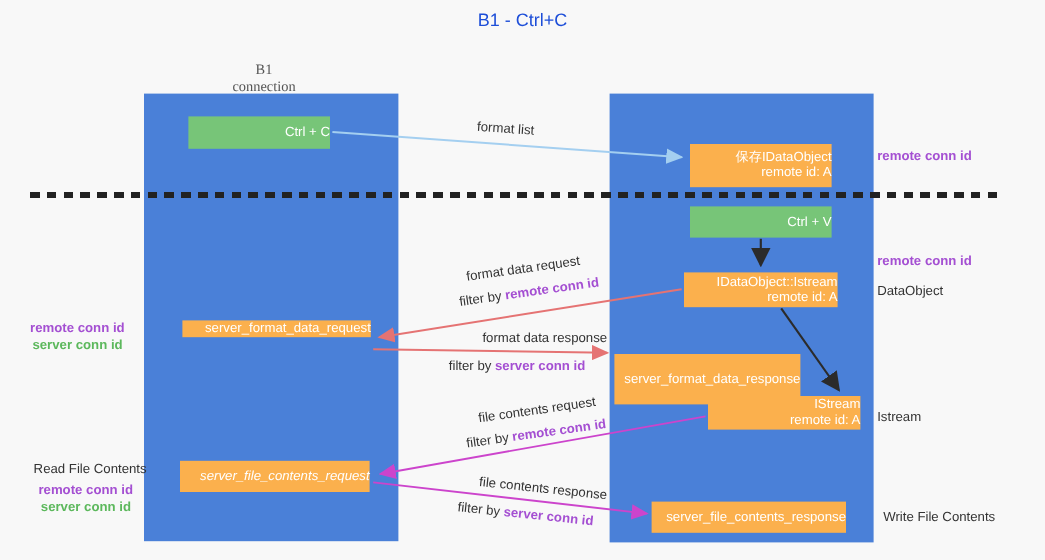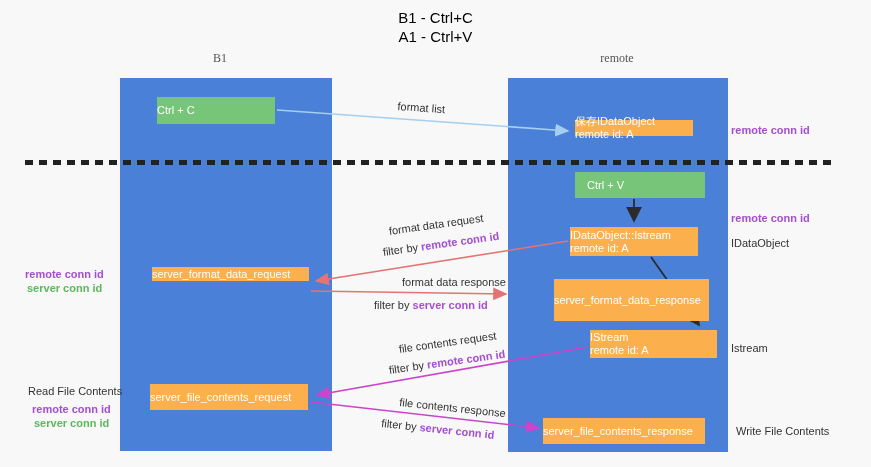--- a/index.html
+++ b/index.html
@@ -9,57 +9,56 @@
   }
   html,body{margin:0;padding:0;}
   body{
     width:871px;height:467px;position:relative;overflow:hidden;
     background:var(--bg);
     font-family:"Liberation Sans", sans-serif;
     color:var(--ink);
   }
   .abs{position:absolute;}
   .title{
-    width:871px;text-align:center;font-size:15px;line-height:19px;color:#000000;
+    width:871px;text-align:center;font-size:15px;line-height:19px;color:#1d4ed8;
   }
   .colhead{
     text-align:center;font-size:12px;line-height:14px;color:#555;font-family:Liberation Serif, serif;
   }
   .lifeline{
     background:var(--blue);
   }
   .node{
-    display:flex;flex-direction:column;align-items:flex-start;justify-content:center;
+    display:flex;flex-direction:column;align-items:flex-end;justify-content:center;
     color:#fff;font-size:11px;line-height:13px;text-align:center;
   }
   .node.green{background:var(--green);}
   .node.orange{background:var(--orange);}
   .lbl{font-size:11px;color:#333;white-space:nowrap;}
   .lbl.purple{color:var(--purple);font-weight:bold;}
   .lbl.greent{color:var(--greentext);font-weight:bold;}
   .lbl .cid{color:var(--purple);font-weight:bold;}
   .rot{transform-origin:left top;}
   .dashes{
     height:5px;background:repeating-linear-gradient(90deg,#222 0 8px,transparent 8px 14px);
   }
   svg{position:absolute;left:0;top:0;pointer-events:none;}
 </style>
 </head>
 <body>
 
 <div class="abs title" style="top:8px;left:0;">
   <div>B1 - Ctrl+C</div>
-  <div>A1 - Ctrl+V</div>
 </div>
 
 <div class="abs colhead" style="left:150px;top:51px;width:140px;">
   <div>B1</div>
+  <div>connection</div>
 </div>
 <div class="abs colhead" style="left:547px;top:51px;width:140px;">
-  <div>remote</div>
 </div>
 
 <div class="abs lifeline" style="left:120px;top:78px;width:212px;height:373px;"></div>
 <div class="abs lifeline" style="left:508px;top:78px;width:220px;height:374px;"></div>
 
 <div class="abs dashes" style="left:25px;top:160px;width:810px;"></div>
 
 <svg width="871" height="467" viewBox="0 0 871 467">
   <defs>
     <marker id="ah-lb" markerWidth="9" markerHeight="8" refX="8" refY="4" orient="auto">
@@ -81,48 +80,48 @@
   <line x1="634" y1="199" x2="634" y2="221" stroke="#2b2b2b" stroke-width="1.8" marker-end="url(#ah-blk)"></line>
   <line x1="651" y1="257" x2="699" y2="325" stroke="#2b2b2b" stroke-width="1.8" marker-end="url(#ah-blk)"></line>
   <line x1="588" y1="347" x2="317" y2="395" stroke="#cc44cc" stroke-width="1.6" marker-end="url(#ah-mag)"></line>
   <line x1="311" y1="402" x2="539" y2="428" stroke="#cc44cc" stroke-width="1.6" marker-end="url(#ah-mag)"></line>
 </svg>
 
 <div class="abs node green" style="left:157px;top:97px;width:118px;height:27px;">
   <div>Ctrl + C</div>
 </div>
 
-<div class="abs node orange" style="left:575px;top:120px;width:118px;height:16px;">
+<div class="abs node orange" style="left:575px;top:120px;width:118px;height:36px;">
   <div>保存IDataObject</div>
   <div>remote id: A</div>
 </div>
 
-<div class="abs node green" style="left:575px;top:172px;width:118px;height:26px;padding-left:12px;">
+<div class="abs node green" style="left:575px;top:172px;width:118px;height:26px;">
   <div>Ctrl + V</div>
 </div>
 
 <div class="abs node orange" style="left:570px;top:227px;width:128px;height:29px;">
   <div>IDataObject::Istream</div>
   <div>remote id: A</div>
 </div>
 
 <div class="abs node orange" style="left:152px;top:267px;width:157px;height:14px;">
   <div>server_format_data_request</div>
 </div>
 
-<div class="abs node orange" style="left:512px;top:279px;width:155px;height:42px;margin-left:42px;">
+<div class="abs node orange" style="left:512px;top:295px;width:155px;height:42px;">
   <div>server_format_data_response</div>
 </div>
 
 <div class="abs node orange" style="left:590px;top:330px;width:127px;height:28px;">
   <div>IStream</div>
   <div>remote id: A</div>
 </div>
 
-<div class="abs node orange" style="left:150px;top:384px;width:158px;height:26px;">
+<div class="abs node orange" style="left:150px;top:384px;width:158px;height:26px;font-style:italic;">
   <div>server_file_contents_request</div>
 </div>
 
 <div class="abs node orange" style="left:543px;top:418px;width:162px;height:26px;">
   <div>server_file_contents_response</div>
 </div>
 
 <div class="abs lbl rot" style="left:398px;top:100px;transform:rotate(4deg);">format list</div>
 
 <div class="abs lbl rot" style="left:388px;top:225px;transform:rotate(-8deg);">format data request</div>
@@ -132,21 +131,21 @@
 <div class="abs lbl" style="left:374px;top:299px;"><span>filter by </span><span class="cid">server conn id</span></div>
 
 <div class="abs lbl rot" style="left:398px;top:343px;transform:rotate(-8deg);">file contents request</div>
 <div class="abs lbl rot" style="left:388px;top:364px;transform:rotate(-8deg);"><span>filter by </span><span class="cid">remote conn id</span></div>
 
 <div class="abs lbl rot" style="left:400px;top:396px;transform:rotate(6deg);">file contents response</div>
 <div class="abs lbl rot" style="left:382px;top:417px;transform:rotate(6deg);"><span>filter by </span><span class="cid">server conn id</span></div>
 
 <div class="abs lbl purple" style="left:731px;top:124px;">remote conn id</div>
 <div class="abs lbl purple" style="left:731px;top:212px;">remote conn id</div>
-<div class="abs lbl" style="left:731px;top:237px;">IDataObject</div>
+<div class="abs lbl" style="left:731px;top:237px;">DataObject</div>
 <div class="abs lbl" style="left:731px;top:342px;">Istream</div>
 <div class="abs lbl" style="left:736px;top:425px;">Write File Contents</div>
 
 <div class="abs lbl purple" style="left:25px;top:268px;">remote conn id</div>
 <div class="abs lbl greent" style="left:27px;top:282px;">server conn id</div>
 <div class="abs lbl" style="left:28px;top:385px;">Read File Contents</div>
 <div class="abs lbl purple" style="left:32px;top:403px;">remote conn id</div>
 <div class="abs lbl greent" style="left:34px;top:417px;">server conn id</div>
 
 </body></html>

